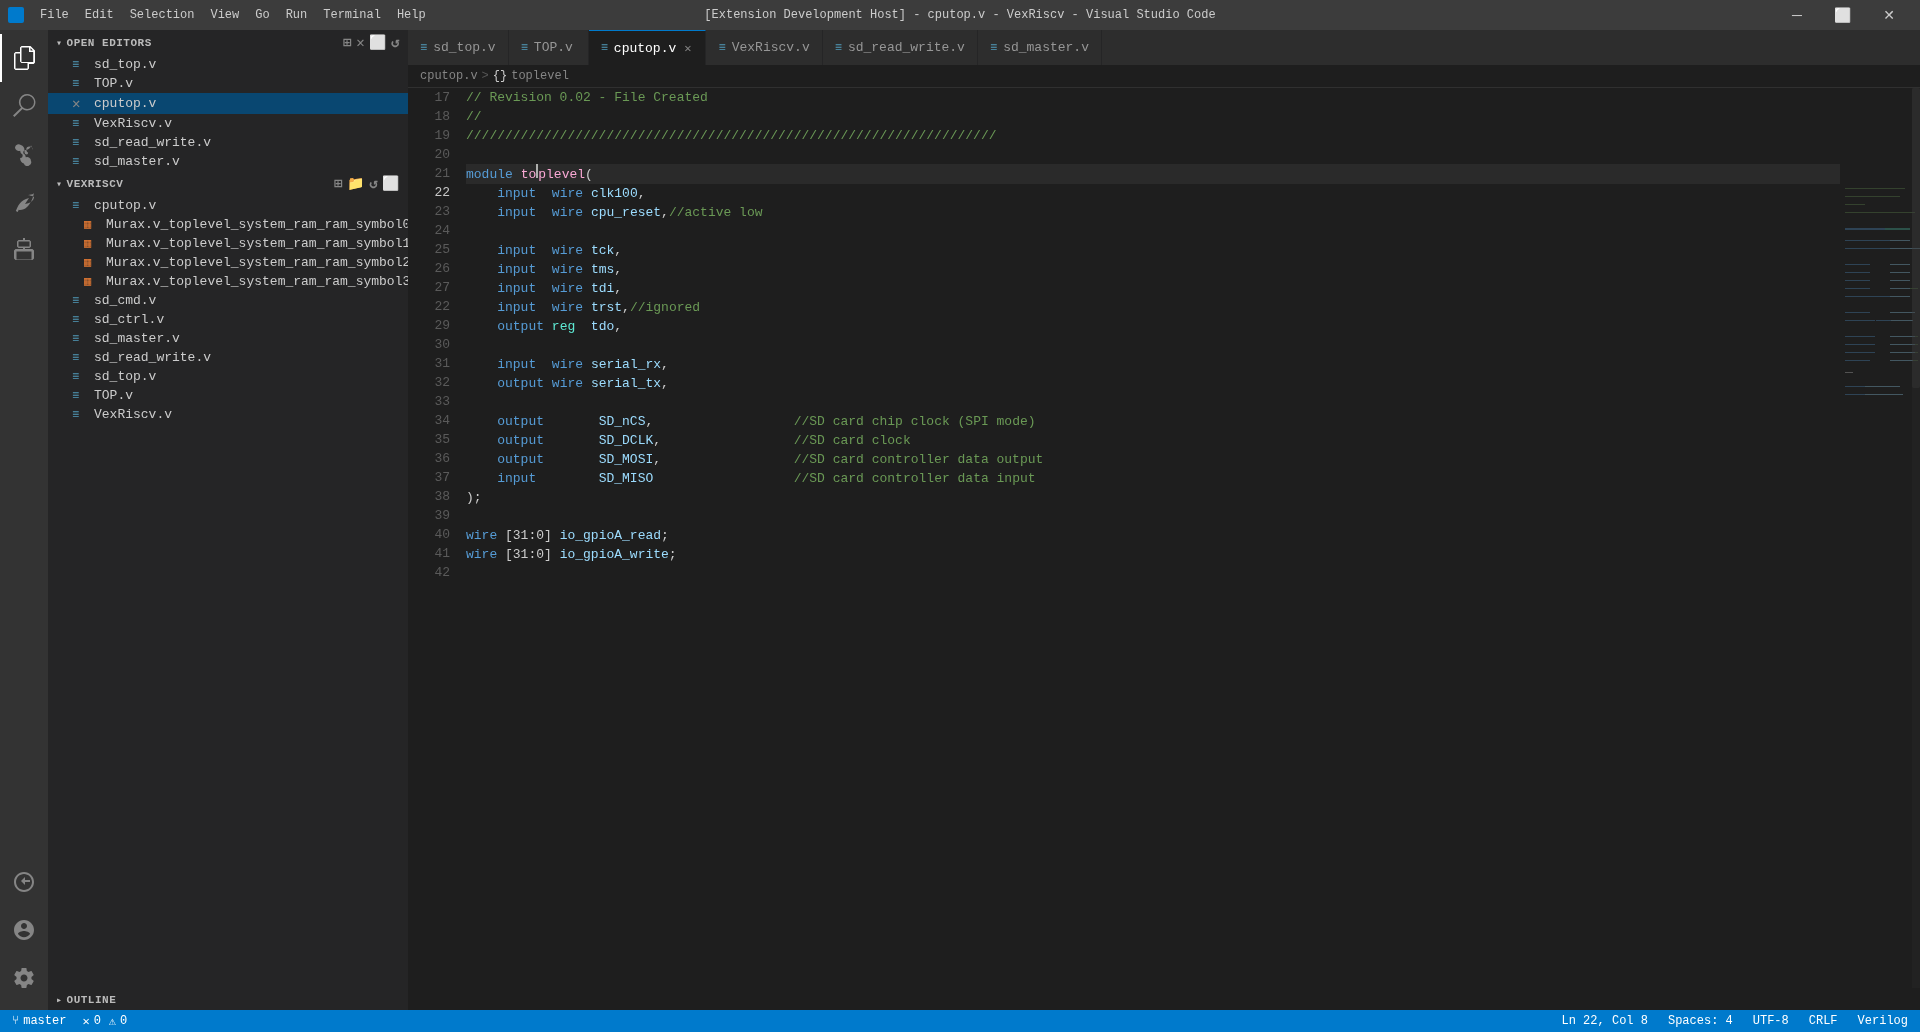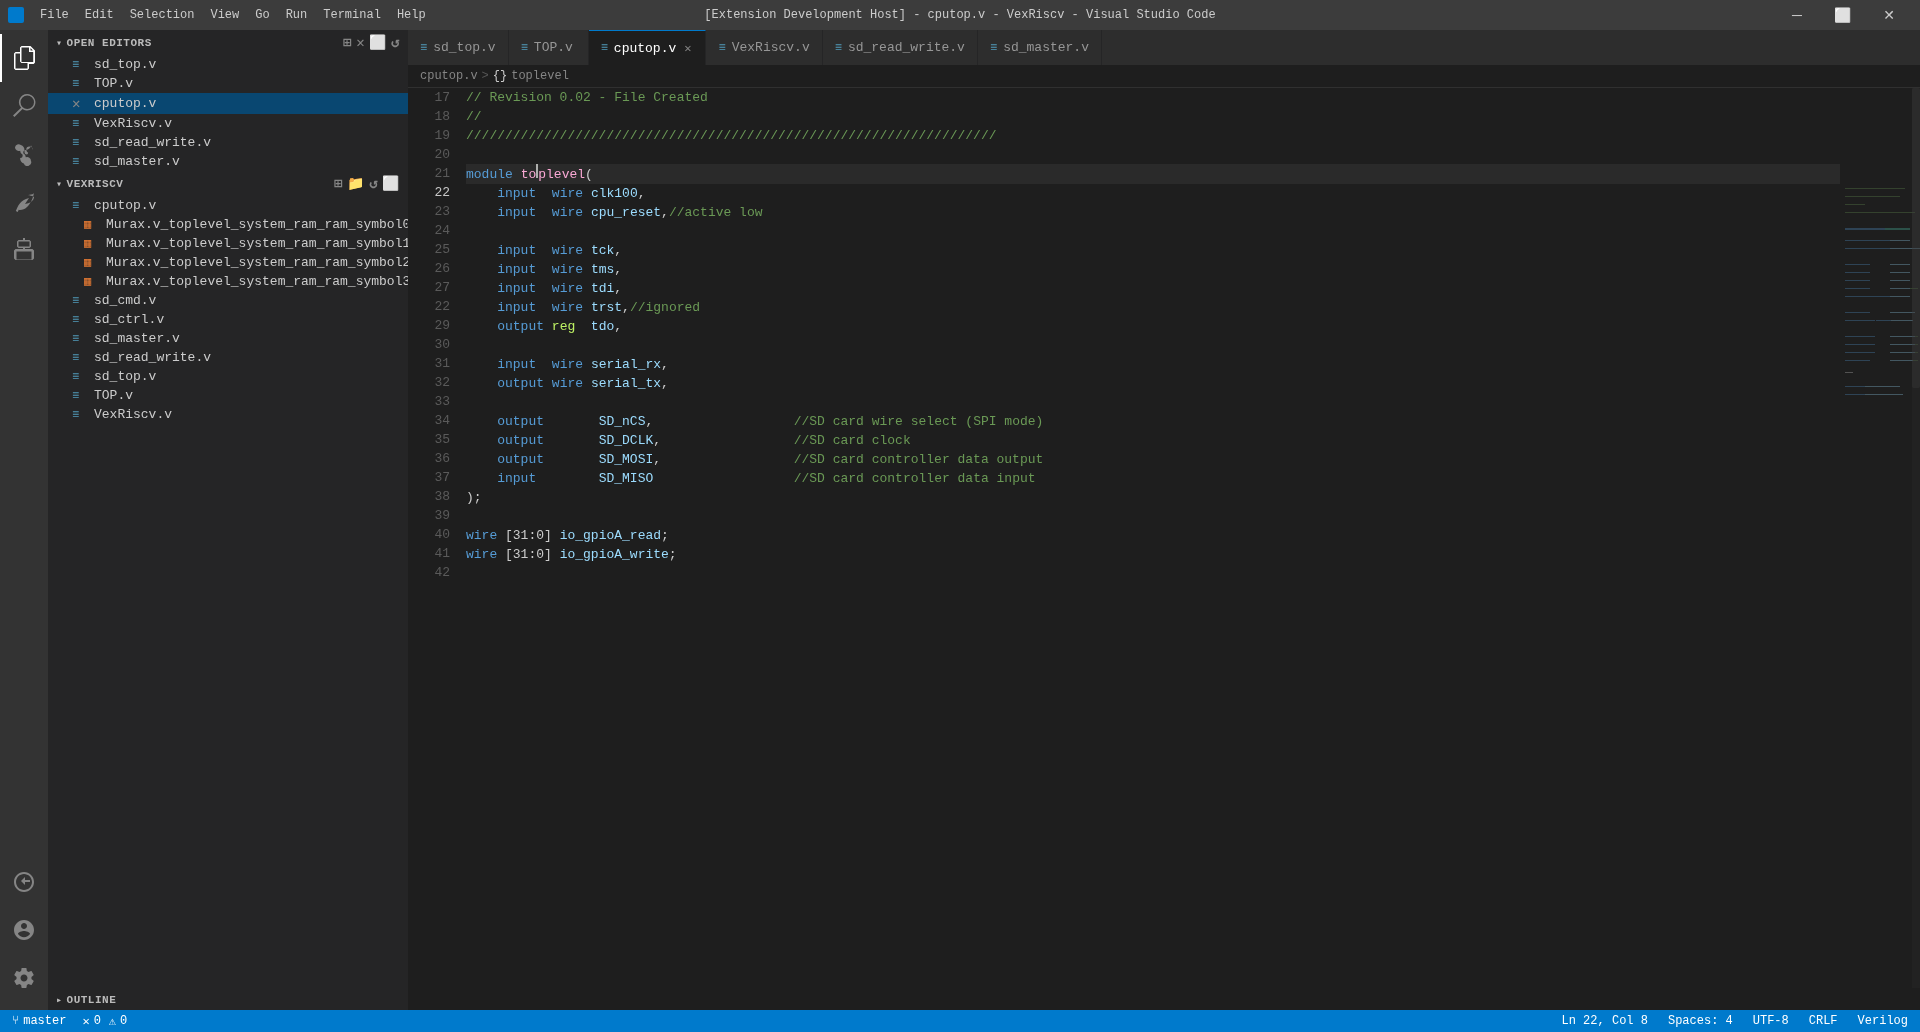--- a/index.html
+++ b/index.html
@@ -257,21 +257,21 @@
       align-items: baseline;
       white-space: pre;
       line-height: 19px;
       min-height: 19px;
     }
     
     .kw-module { color: #569cd6; }
     .kw-input { color: #569cd6; }
     .kw-output { color: #569cd6; }
     .kw-wire { color: #569cd6; }
-    .kw-reg { color: #bef264; }
+    .kw-reg { color: #5eead4; }
     .kw-toplevel { color: #f9a8d4; }
     .comment { color: #6a9955; }
     .signal { color: #9cdcfe; }
     
     .minimap {
       width: 80px;
       background: #1e1e1e;
       flex-shrink: 0;
       opacity: 0.6;
     }
@@ -672,21 +672,21 @@
 
         <div class="code-line">&nbsp;</div>
 
         <div class="code-line">
           <span style="color:#cccccc;">    </span>
           <span class="kw-output">output</span>
           <span style="color:#cccccc;">       </span>
           <span class="signal">SD_nCS</span>
           <span style="color:#cccccc;">,</span>
           <span style="color:#cccccc;">                  </span>
-          <span class="comment">//SD card wire select (SPI mode)</span>
+          <span class="comment">//SD card chip clock (SPI mode)</span>
         </div>
 
         <div class="code-line">
           <span style="color:#cccccc;">    </span>
           <span class="kw-output">output</span>
           <span style="color:#cccccc;">       </span>
           <span class="signal">SD_DCLK</span>
           <span style="color:#cccccc;">,</span>
           <span style="color:#cccccc;">                 </span>
           <span class="comment">//SD card clock</span>

